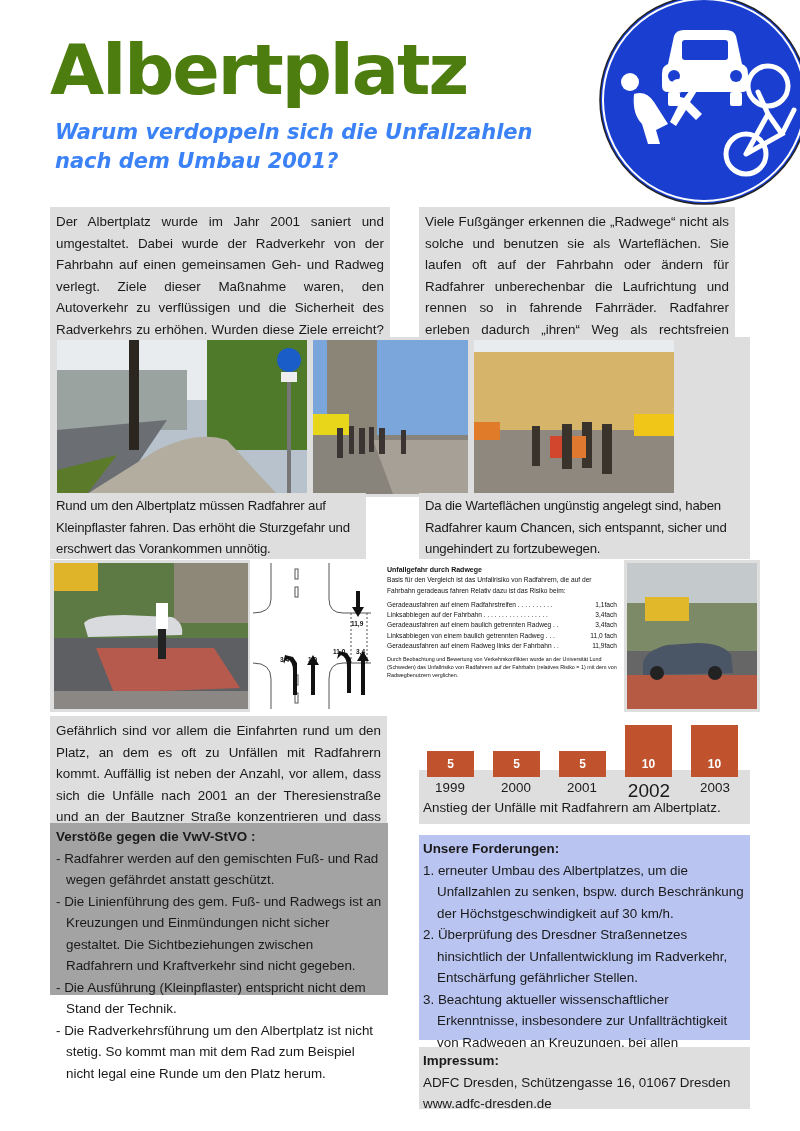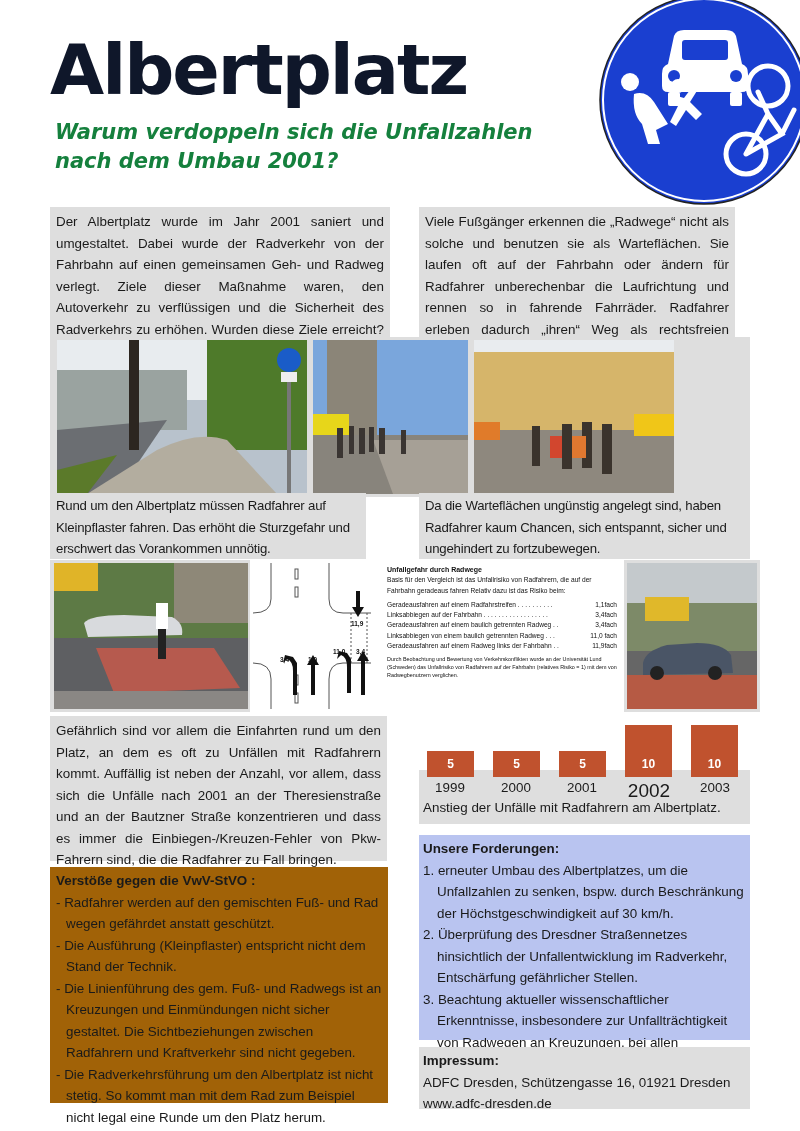--- a/index.html
+++ b/index.html
@@ -1,36 +1,36 @@
 <!DOCTYPE html>
 <html><head>
 <meta charset="utf-8">
 <style>
   html, body { margin:0; padding:0; }
   body { width:800px; height:1131px; background:#fff; position:relative; overflow:hidden;
          font-family:"Liberation Sans", sans-serif; color:#1a1a1a; }
   .abs { position:absolute; }
   .title { left:50px; top:30px; font-family:"DejaVu Sans", sans-serif; font-weight:bold;
-           font-size:70px; color:#0f172a; letter-spacing:-2px; line-height:80px; }
+           font-size:70px; color:#4d7c0f; letter-spacing:-2px; line-height:80px; }
   .subtitle { left:55px; top:118px; font-family:"DejaVu Sans", sans-serif; font-weight:bold; font-style:italic;
-              font-size:21px; color:#15803d; line-height:29px; }
+              font-size:21px; color:#3b82f6; line-height:29px; }
   .sign { left:598px; top:-6px; width:212px; height:212px; }
   .gray { background:#dedede; }
   .text { font-size:13.4px; line-height:21.5px; text-align:justify; }
   .narrow { font-family:"Liberation Sans Narrow","Liberation Sans", sans-serif; font-size:13.2px; line-height:21.5px; letter-spacing:-0.2px; }
   .photo { overflow:hidden; }
   .photo svg { display:block; }
   .box1 { left:50px; top:207px; width:340px; height:130px; padding:4px 6px; box-sizing:border-box; }
   .box2 { left:419px; top:207px; width:316px; height:130px; padding:4px 6px; box-sizing:border-box; }
   .band { left:50px; top:337px; width:700px; height:160px; }
   .box3 { left:50px; top:493px; width:316px; height:66px; padding:2px 6px; box-sizing:border-box; }
   .box4 { left:419px; top:493px; width:331px; height:66px; padding:2px 6px; box-sizing:border-box; }
   .box5 { left:50px; top:716px; width:337px; height:145px; padding:4px 6px; box-sizing:border-box; }
   .chartbox { left:419px; top:770px; width:331px; height:54px; }
-  .red { left:50px; top:867px; width:338px; height:236px; background:#a16207; padding:3px 6px; box-sizing:border-box; }
+  .red { left:50px; top:823px; width:338px; height:172px; background:#a3a3a3; padding:3px 6px; box-sizing:border-box; }
   .blue { left:419px; top:835px; width:331px; height:205px; background:#b9c4f0; padding:3px 4px; box-sizing:border-box; }
   .imp { left:419px; top:1047px; width:331px; height:62px; padding:3px 4px; box-sizing:border-box; }
   .list-item { padding-left:10px; text-indent:-10px; }
   .num-item { padding-left:14px; text-indent:-14px; }
   .head { font-weight:bold; }
   .infobox { background:#fff; font-size:6.6px; line-height:10.3px; color:#111; }
   .infobox .t { font-weight:bold; font-size:7px; }
   .row { display:flex; justify-content:space-between; }
   .small { font-size:5.4px; line-height:8px; margin-top:4px; }
 </style>
@@ -230,29 +230,29 @@
       <div style="position: absolute; left: 130px; width: 66px; text-align: center; font-size: 13.4px;">2001</div>
       <div style="position: absolute; left: 197px; width: 66px; text-align: center; font-size: 19px;">2002</div>
       <div style="position: absolute; left: 263px; width: 66px; text-align: center; font-size: 13.4px;">2003</div>
     </div>
   <div style="position:absolute;left:4px;top:80px;font-size:13.4px;">Anstieg der Unfälle mit Radfahrern am Albertplatz.</div>
 </div>
 
 <div class="abs red text" style="text-align:left;">
   <div class="head">Verstöße gegen die VwV-StVO :</div>
   <div class="list-item">- Radfahrer werden auf den gemischten Fuß- und Rad wegen gefährdet anstatt geschützt.</div>
+  <div class="list-item">- Die Linienführung des gem. Fuß- und Radwegs ist an Kreuzungen und Einmündungen nicht sicher gestaltet. Die Sichtbeziehungen zwischen Radfahrern und Kraftverkehr sind nicht gegeben.</div>
   <div class="list-item">- Die Ausführung (Kleinpflaster) entspricht nicht dem Stand der Technik.</div>
-  <div class="list-item">- Die Linienführung des gem. Fuß- und Radwegs ist an Kreuzungen und Einmündungen nicht sicher gestaltet. Die Sichtbeziehungen zwischen Radfahrern und Kraftverkehr sind nicht gegeben.</div>
   <div class="list-item">- Die Radverkehrsführung um den Albertplatz ist nicht stetig. So kommt man mit dem Rad zum Beispiel nicht legal eine Runde um den Platz herum.</div>
 </div>
 
 <div class="abs blue text" style="text-align:left;">
   <div class="head">Unsere Forderungen:</div>
   <div class="num-item">1. erneuter Umbau des Albertplatzes, um die Unfallzahlen zu senken, bspw. durch Beschränkung der Höchstgeschwindigkeit auf 30 km/h.</div>
   <div class="num-item">2. Überprüfung des Dresdner Straßennetzes hinsichtlich der Unfallentwicklung im Radverkehr, Entschärfung gefährlicher Stellen.</div>
   <div class="num-item">3. Beachtung aktueller wissenschaftlicher Erkenntnisse, insbesondere zur Unfallträchtigkeit von Radwegen an Kreuzungen, bei allen zukünftigen Planungen.</div>
 </div>
 
 <div class="abs gray imp text" style="text-align:left;">
   <div class="head">Impressum:</div>
-  <div>ADFC Dresden, Schützengasse 16, 01921 Dresden</div>
+  <div>ADFC Dresden, Schützengasse 16, 01067 Dresden</div>
   <div>www.adfc-dresden.de</div>
 </div>
 
 </body></html>

